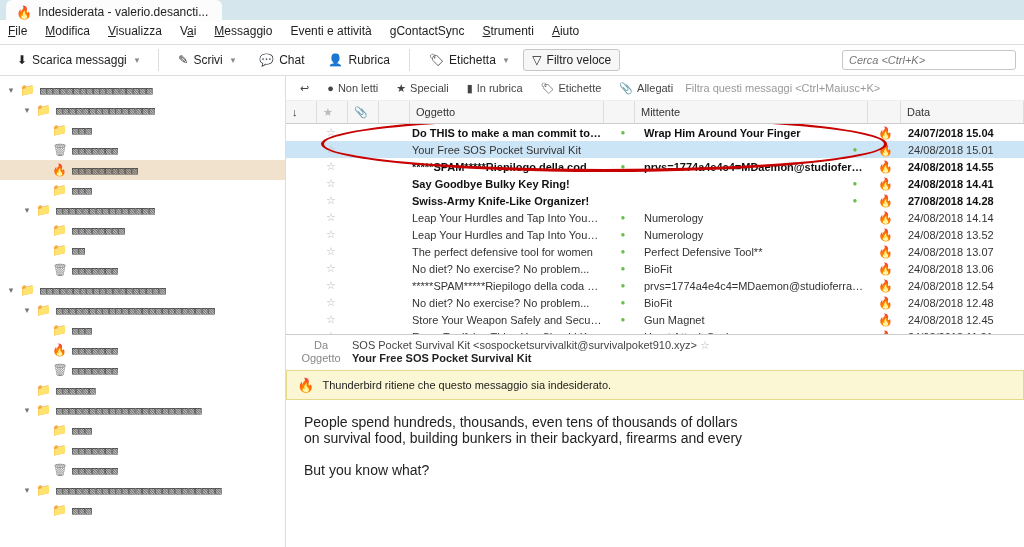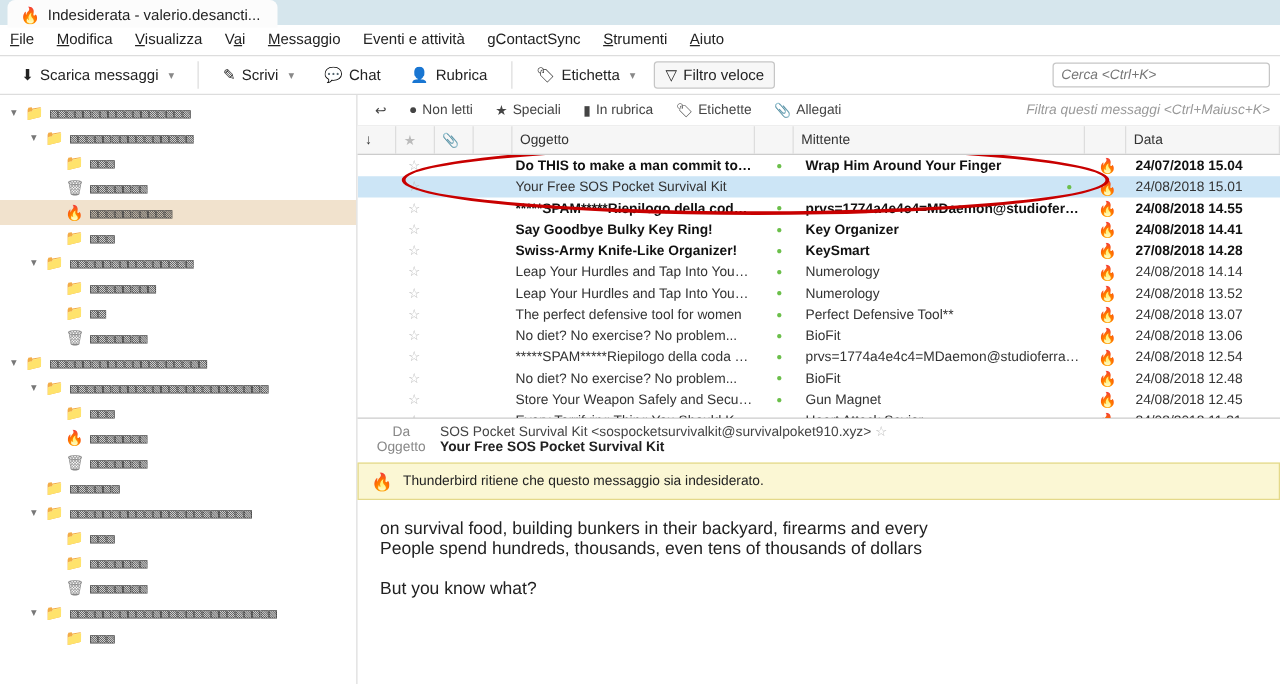--- a/index.html
+++ b/index.html
@@ -22,21 +22,21 @@
 .tree-item.sel{background:#f1e2cd}
 .tree-item .tw{width:10px;color:#777;text-align:center;font-size:9px}
 .tree-item .ic{width:16px;text-align:center;font-size:12px}
 .tree-item .lbl{font-family:monospace;font-size:11px;color:#444;white-space:nowrap;overflow:hidden}
 .ic.folder{color:#e0a850}
 .ic.fire{color:#f0831e}
 .ic.trash{color:#888}
 .main{flex:1;display:flex;flex-direction:column;min-width:0}
 .filterbar{height:24px;display:flex;align-items:center;gap:6px;padding:0 8px;border-bottom:1px solid #eee;font-size:11px;color:#444}
 .fbtn{display:inline-flex;align-items:center;gap:4px;padding:2px 6px;cursor:default}
-.fsearch{flex:1;text-align:right;color:#999;font-style:italic}
+.fsearch{flex:1;color:#999;}
 .cols{display:flex;height:22px;border-bottom:1px solid #ccc;background:#f6f6f6;font-size:11px;color:#333}
 .cols>div{display:flex;align-items:center;padding:0 6px;border-right:1px solid #ddd}
 .c0{width:18px}.c1{width:18px}.c2{width:18px}.c3{width:18px}
 .csubj{flex:1}
 .cdot{width:18px}
 .csend{width:220px}
 .cflag{width:20px}
 .cdate{width:110px}
 .list{height:210px;overflow:auto;position:relative}
 .row{display:flex;height:17px;align-items:center;font-size:11px;color:#333;cursor:default}
@@ -265,32 +265,30 @@
           <div class="cflag"><span class="fire">🔥</span></div>
           <div class="cdate">24/08/2018 14.55</div>
         </div>
         <div class="row unread">
           <div class="c0"></div>
           <div class="c1 star">☆</div>
           <div class="c2"></div>
           <div class="c3"></div>
           <div class="csubj">Say Goodbye Bulky Key Ring!</div>
           <div class="cdot">●</div>
-          <div class="csend">Key Organizer</div>
           <div class="cflag"><span class="fire">🔥</span></div>
           <div class="cdate">24/08/2018 14.41</div>
         </div>
         <div class="row unread">
           <div class="c0"></div>
           <div class="c1 star">☆</div>
           <div class="c2"></div>
           <div class="c3"></div>
           <div class="csubj">Swiss-Army Knife-Like Organizer!</div>
           <div class="cdot">●</div>
-          <div class="csend">KeySmart</div>
           <div class="cflag"><span class="fire">🔥</span></div>
           <div class="cdate">27/08/2018 14.28</div>
         </div>
         <div class="row">
           <div class="c0"></div>
           <div class="c1 star">☆</div>
           <div class="c2"></div>
           <div class="c3"></div>
           <div class="csubj">Leap Your Hurdles and Tap Into Your Opportunities</div>
           <div class="cdot">●</div>
@@ -380,15 +378,15 @@
     <div class="hdrpane">
       <div><span class="lbl">Da</span><span>SOS Pocket Survival Kit &lt;sospocketsurvivalkit@survivalpoket910.xyz&gt;</span> <span class="star">☆</span></div>
       <div><span class="lbl">Oggetto</span><span class="subj">Your Free SOS Pocket Survival Kit</span></div>
     </div>
 
     <div class="warn">
       <span class="fire">🔥</span>
       <span>Thunderbird ritiene che questo messaggio sia indesiderato.</span>
     </div>
 
-    <div class="content" id="msgbody"><div>on survival food, building bunkers in their backyard, firearms and every</div><div>People spend hundreds, thousands, even tens of thousands of dollars</div><br><div>But you know what?</div></div>
+    <div class="content" id="msgbody"><div>People spend hundreds, thousands, even tens of thousands of dollars</div><div>on survival food, building bunkers in their backyard, firearms and every</div><br><div>But you know what?</div></div>
   </div>
 </div>
 
 </body></html>

